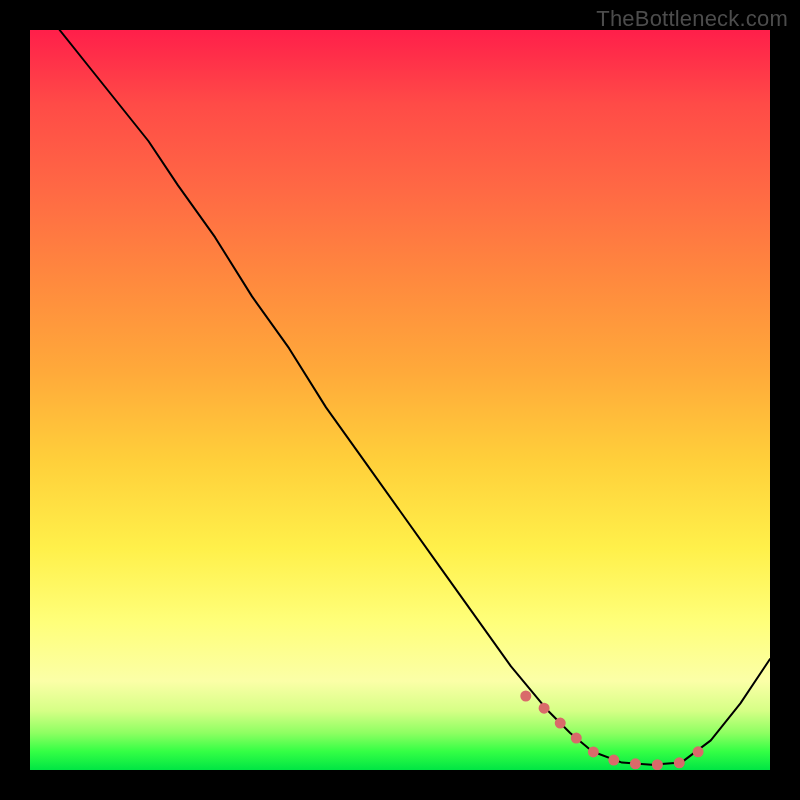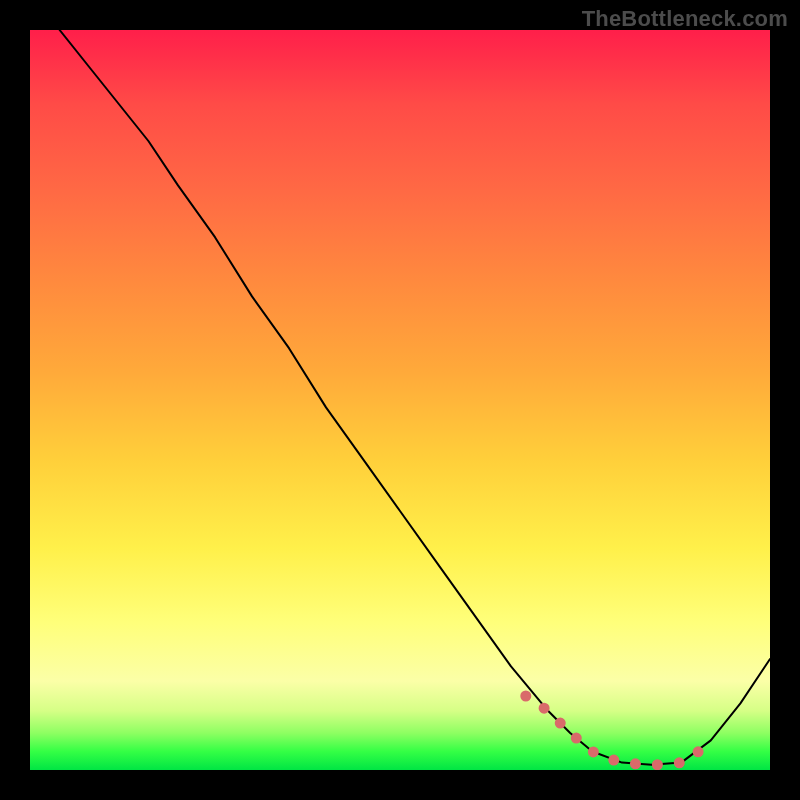--- a/index.html
+++ b/index.html
@@ -9,21 +9,21 @@
     width: 800px;
     height: 800px;
     background: #000;
   }
   .watermark {
     position: absolute;
     top: 6px;
     right: 12px;
     font-family: Arial, Helvetica, sans-serif;
     font-size: 22px;
-    font-weight: 700;
+    font-weight: 400;
     color: #4c4c4c;
     letter-spacing: 0.2px;
     z-index: 10;
   }
   .plot {
     position: absolute;
     left: 30px;
     top: 30px;
     width: 740px;
     height: 740px;

